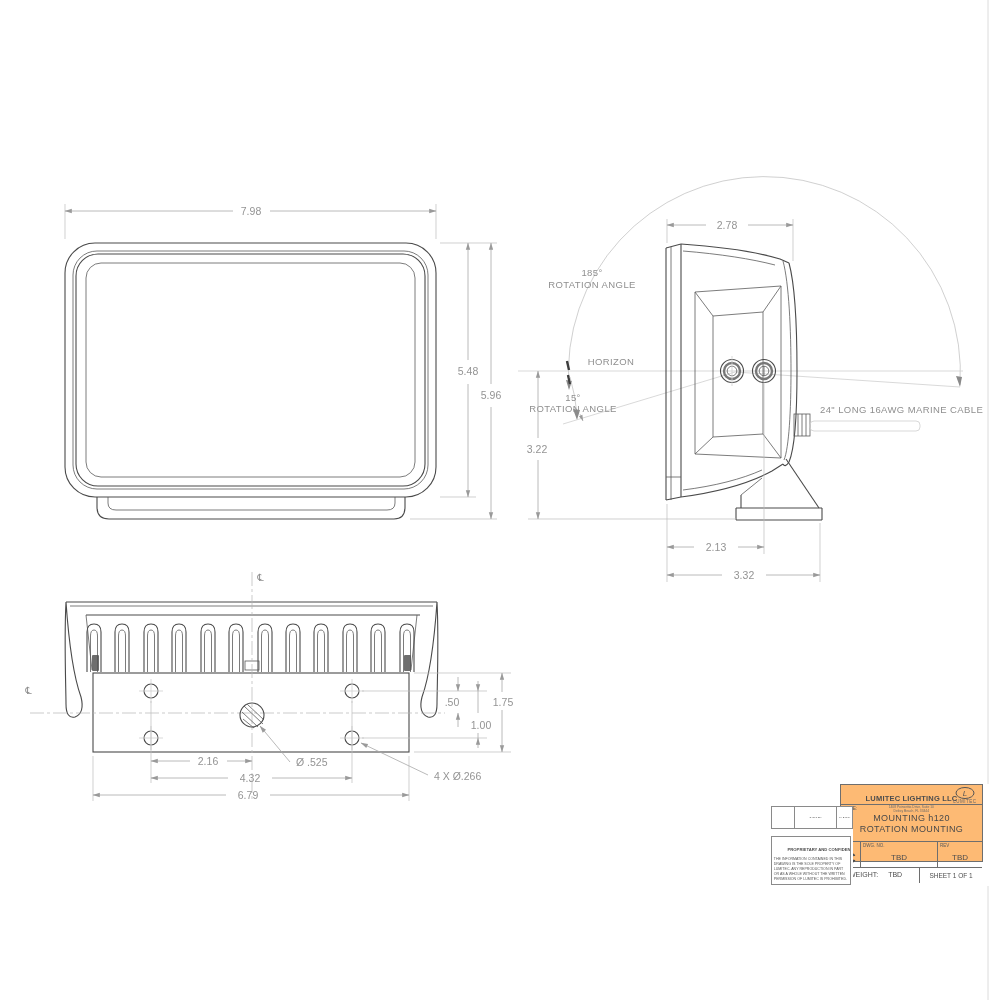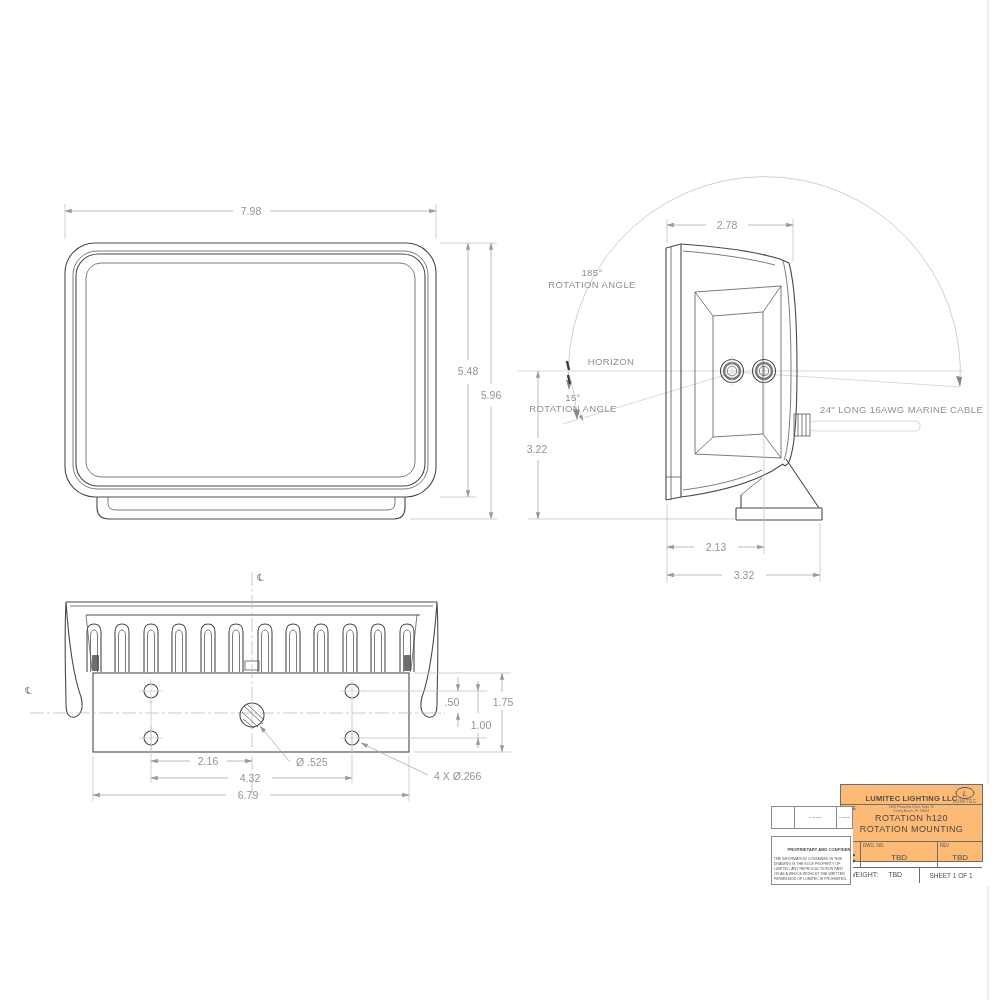--- a/index.html
+++ b/index.html
@@ -344,21 +344,21 @@
         <svg width="28" height="17" viewBox="0 0 28 17">
           <ellipse cx="14" cy="6" rx="9" ry="5.5" fill="none" stroke="#555" stroke-width="1"></ellipse>
           <text x="14" y="9" text-anchor="middle" font-size="8" font-style="italic" fill="#555">L</text>
           <text x="14" y="16" text-anchor="middle" font-size="4.5" letter-spacing=".5" fill="#666">LUMITEC</text>
         </svg>
       </span>
     </div>
     <div class="tb-title">
       <span class="tlab">TITLE:</span>
       <div class="tmain">
-        <span>ROTATION h120</span><br>
+        <span>MOUNTING h120</span><br>
         <span>ROTATION MOUNTING</span>
       </div>
     </div>
     <div class="tb-sizerow">
       <div class="cell c-size">
         <span class="clab">SIZE</span>
         <div class="bigC">C</div>
       </div>
       <div class="cell c-dwg">
         <span class="clab">DWG.  NO.</span>

